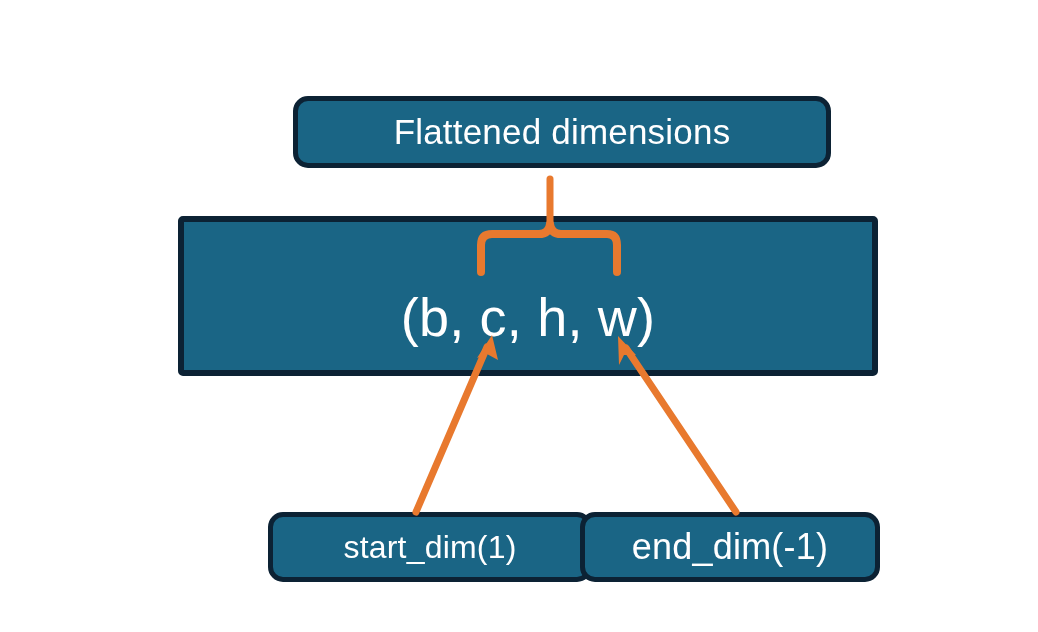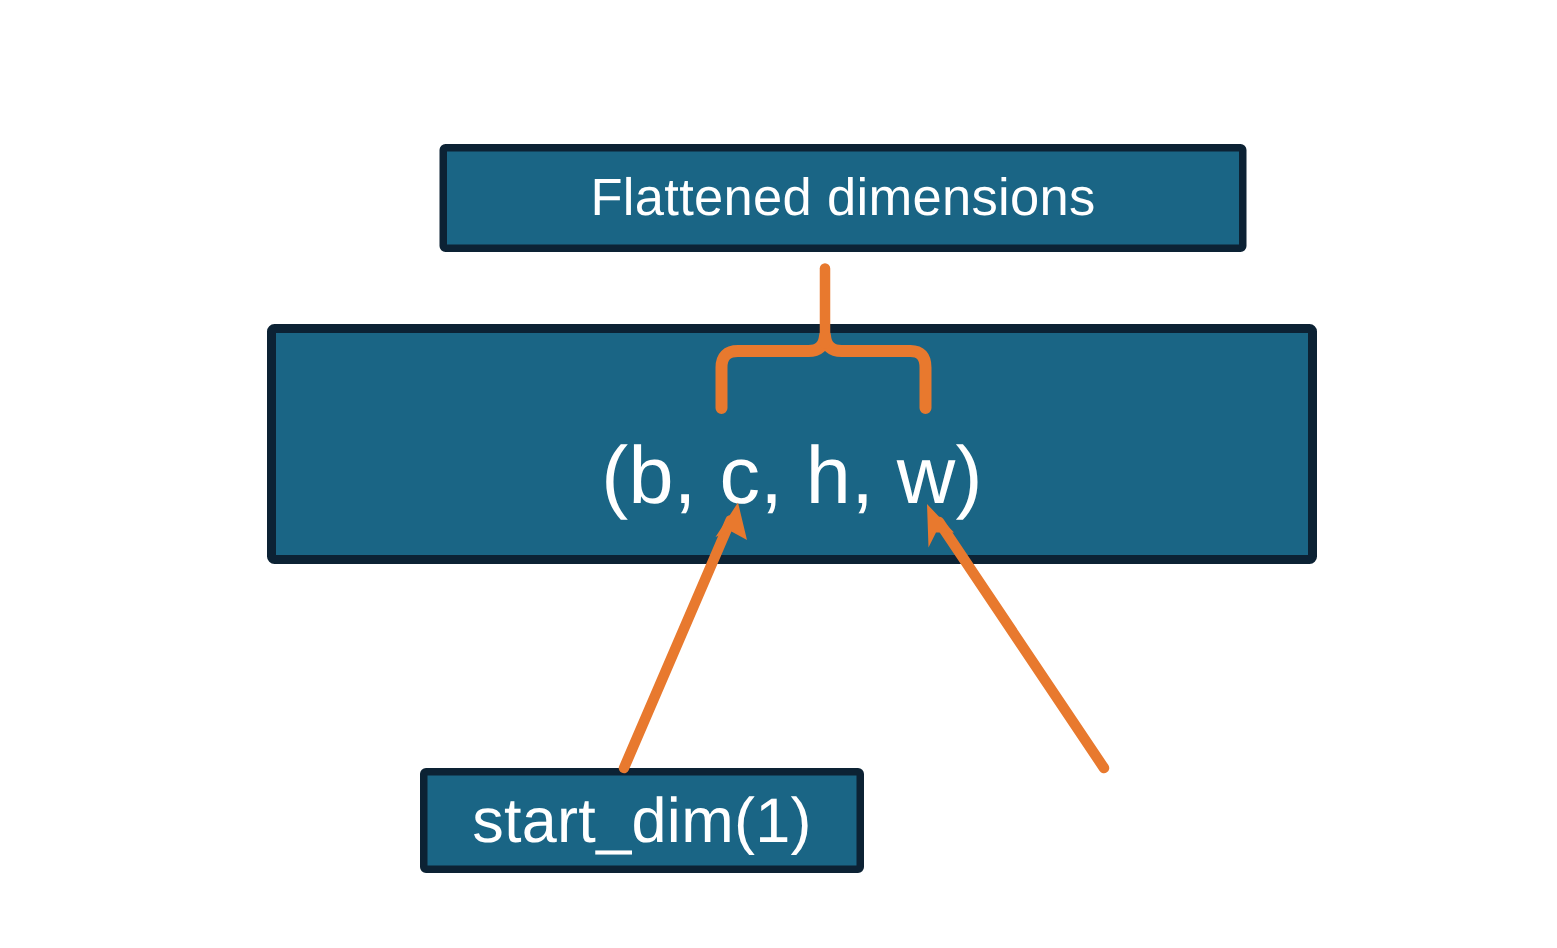--- a/index.html
+++ b/index.html
@@ -21,21 +21,21 @@
     top: 0;
     width: 1038px;
     height: 632px;
   }
 
   .node {
     position: absolute;
     box-sizing: border-box;
     background: #1a6585;
     border: 5px solid #0c2234;
-    border-radius: 4px;
+    border-radius: 15px;
     display: flex;
     align-items: center;
     justify-content: center;
     color: #ffffff;
     font-weight: 400;
     letter-spacing: 0.2px;
     z-index: 1;
   }
 
   
@@ -63,25 +63,25 @@
     right: 0;
     top: 68px;
     text-align: center;
     font-size: 54px;
     line-height: 1;
     color: #ffffff;
   }
 
   
   #node-start-dim {
-    left: 280px;
+    left: 268px;
     top: 512px;
-    width: 296px;
+    width: 324px;
     height: 70px;
-    font-size: 42px;
+    font-size: 32px;
   }
 
   #node-end-dim {
     left: 580px;
     top: 512px;
     width: 300px;
     height: 70px;
     font-size: 36px;
   }
 
@@ -106,20 +106,23 @@
   </div>
 
   <div class="node" id="node-shape">
     <span class="shape-label">(b, c, h, w)</span>
   </div>
 
   <div class="node" id="node-start-dim">
     <span>start_dim(1)</span>
   </div>
 
+  <div class="node" id="node-end-dim">
+    <span>end_dim(-1)</span>
+  </div>
 
   <svg id="annotations" viewBox="0 0 1038 632">
 
     <g>
       <path d="M 481 272
                L 481 245
                Q 481 234 492 234
                L 539 234
                Q 549 234 550 224
                Q 551 234 561 234

